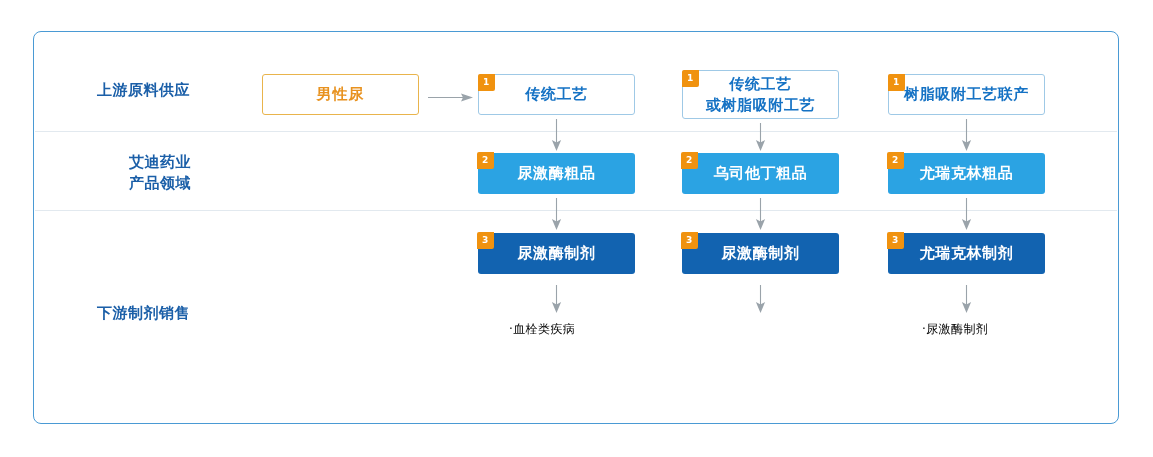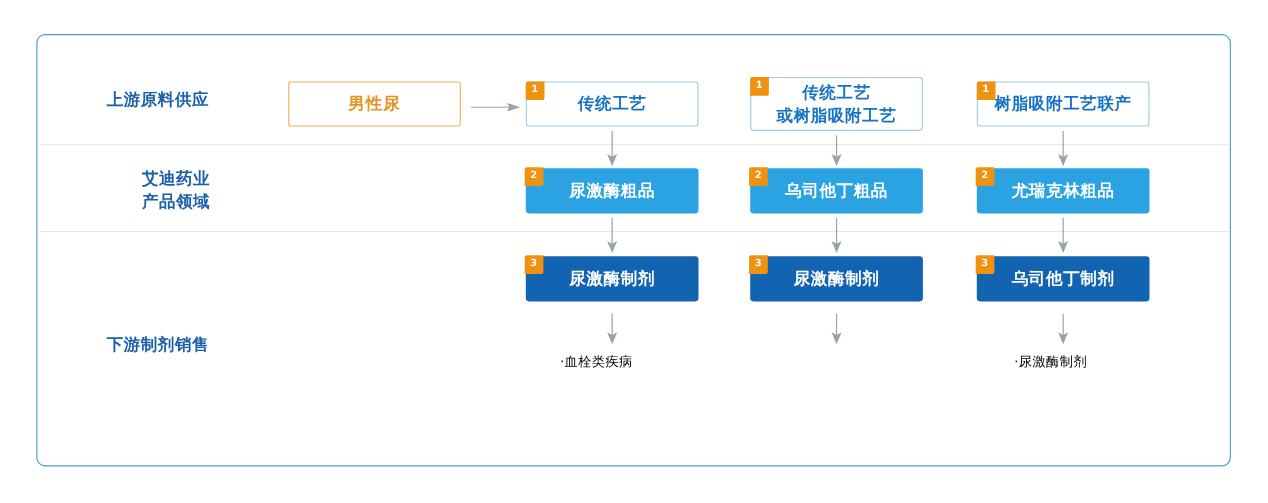--- a/index.html
+++ b/index.html
@@ -254,21 +254,21 @@
     <span>尤瑞克林粗品</span>
   </div>
 
   <svg class="v-arrow" style="left:961px; top:198px; height:32px;" viewBox="0 0 11 32">
     <line x1="5.5" y1="0" x2="5.5" y2="24" stroke="#9aa3aa" stroke-width="1.1"></line>
     <polygon points="5.5,32 0.9,21 5.5,23.5 10.1,21" fill="#9aa3aa"></polygon>
   </svg>
 
   <div class="node deep" style="left:888px; top:233px; width:157px; height:41px;">
     <span class="badge">3</span>
-    <span>乌司他丁制剂</span>
+    <span>尤瑞克林制剂</span>
   </div>
 
   <svg class="v-arrow" style="left:961px; top:285px; height:28px;" viewBox="0 0 11 28">
     <line x1="5.5" y1="0" x2="5.5" y2="20" stroke="#9aa3aa" stroke-width="1.1"></line>
     <polygon points="5.5,28 0.9,17 5.5,19.5 10.1,17" fill="#9aa3aa"></polygon>
   </svg>
 
   <div class="indication" style="left:922px; top:317px; width:180px;">·尿激酶制剂</div>
 
 </div>

